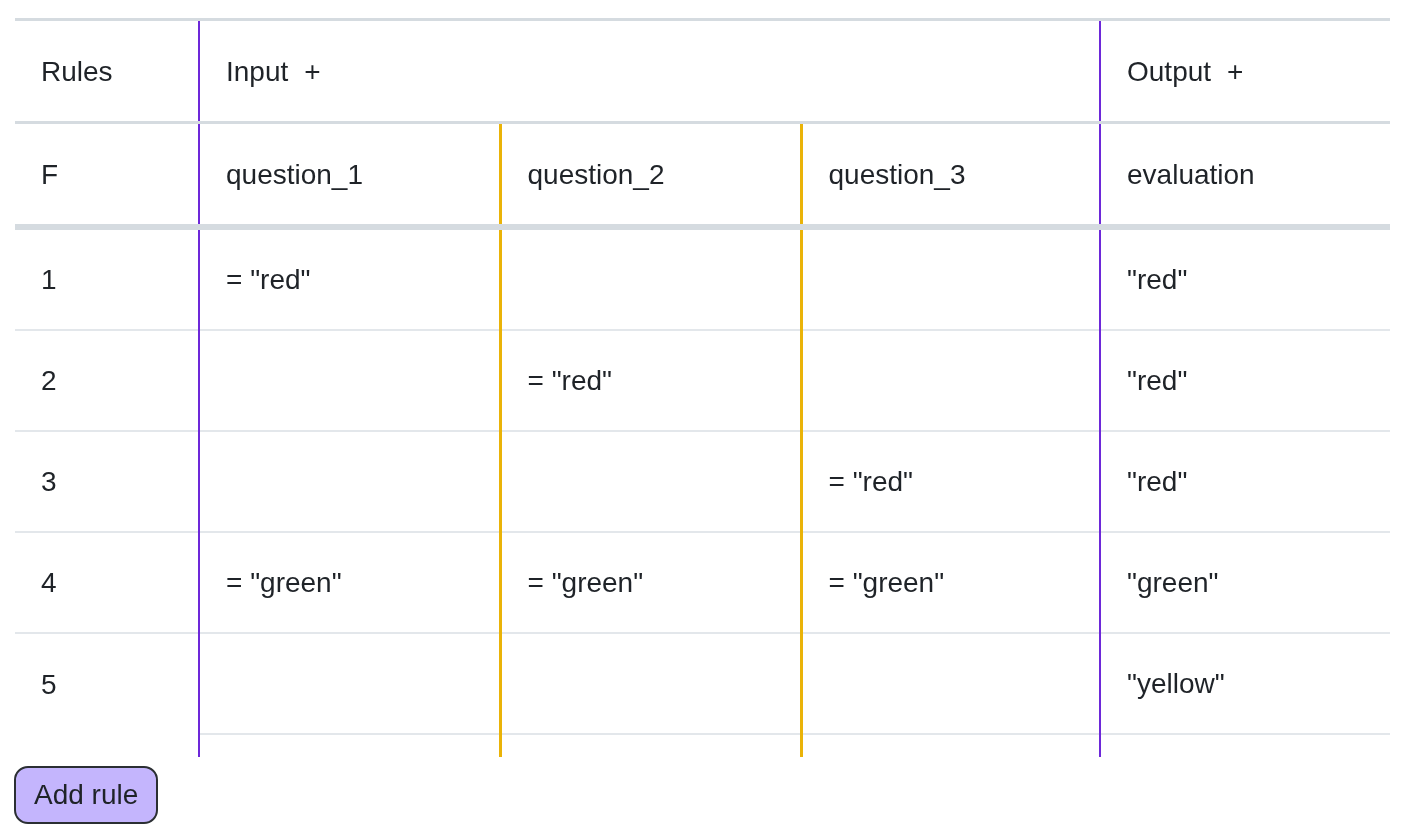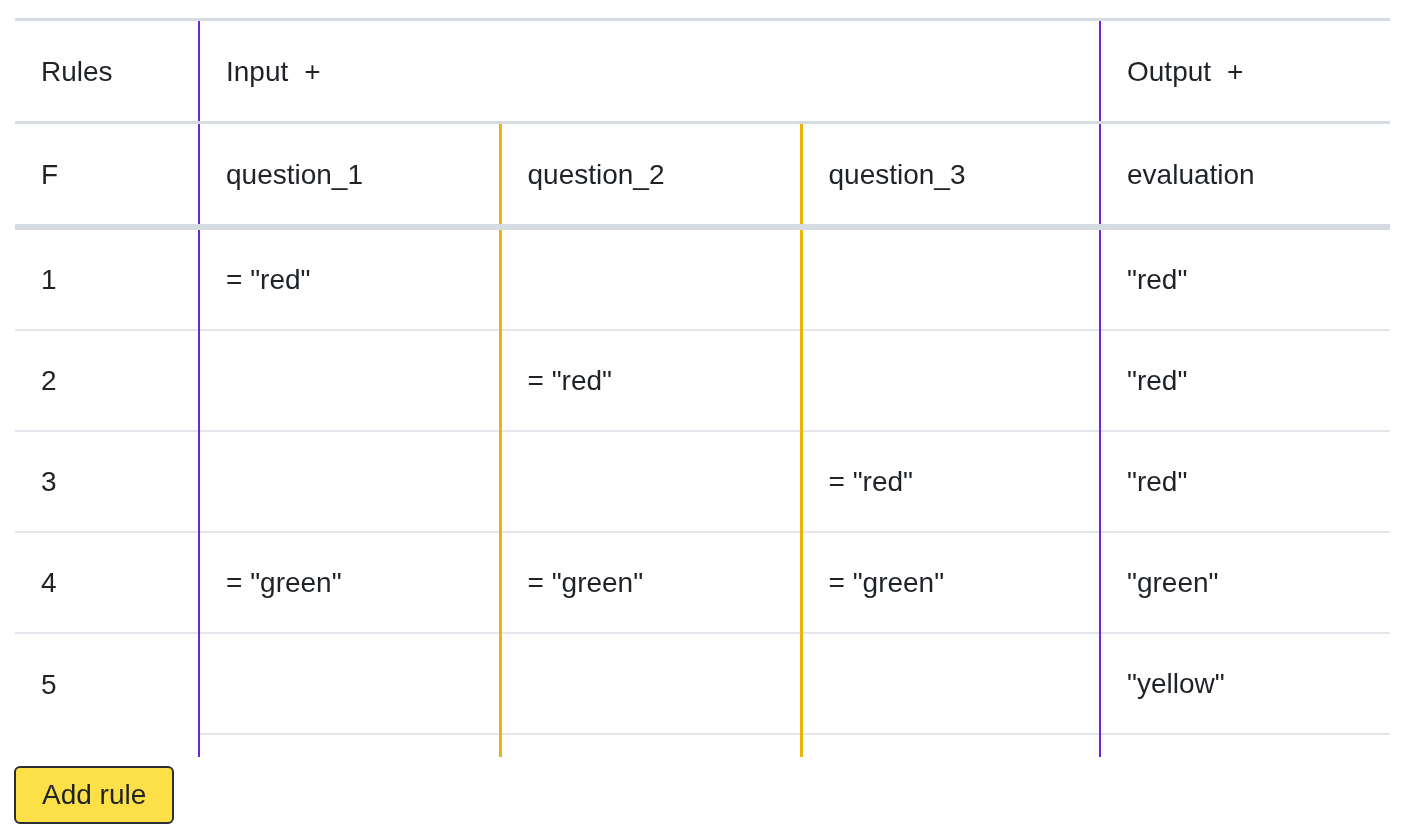--- a/index.html
+++ b/index.html
@@ -117,24 +117,24 @@
   tr.row-stub > td.stub-rules {
     border-top: none;
   }
 
   
   .add-rule-btn {
     position: absolute;
     left: 14px;
     top: 766px;
     height: 58px;
-    padding: 0 26px;
-    background: #fde047;
+    padding: 0 18px;
+    background: #c4b5fd;
     border: 2px solid #2b2f33;
-    border-radius: 6px;
+    border-radius: 14px;
     font-family: "Liberation Sans", sans-serif;
     font-size: 28px;
     line-height: 1;
     color: #1f2328;
     cursor: pointer;
     display: flex;
     align-items: center;
     justify-content: center;
   }
 </style>

